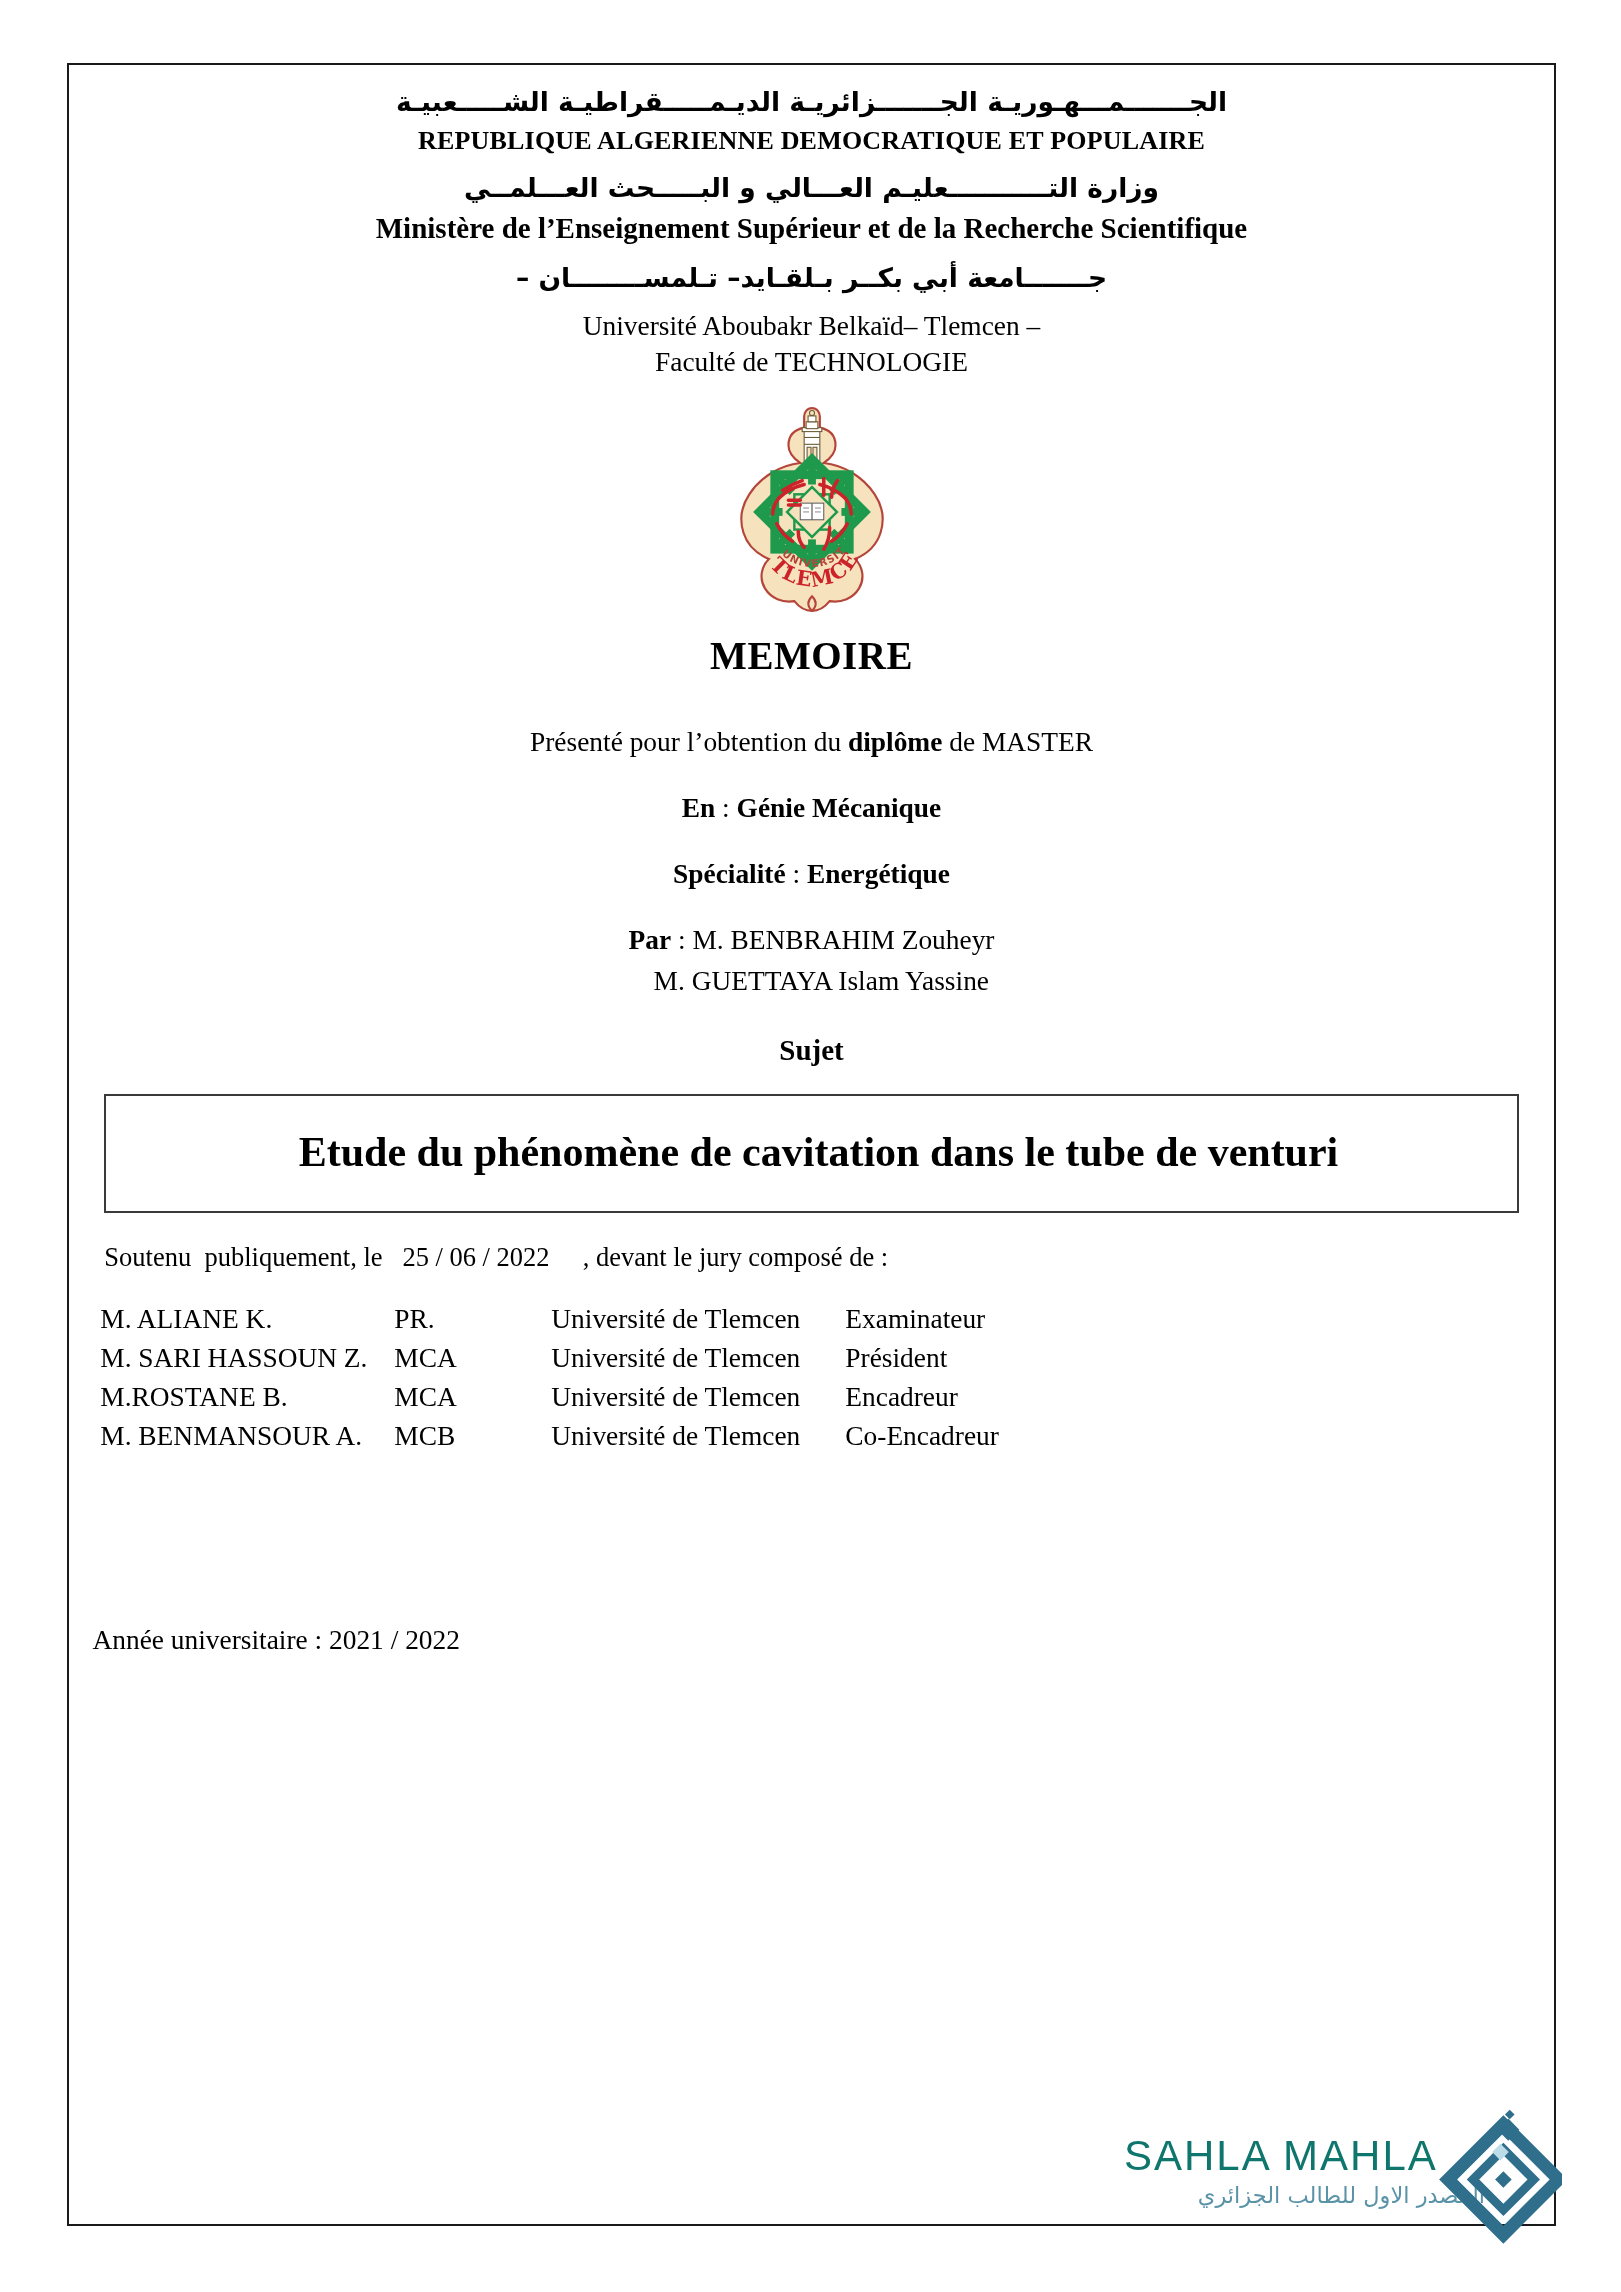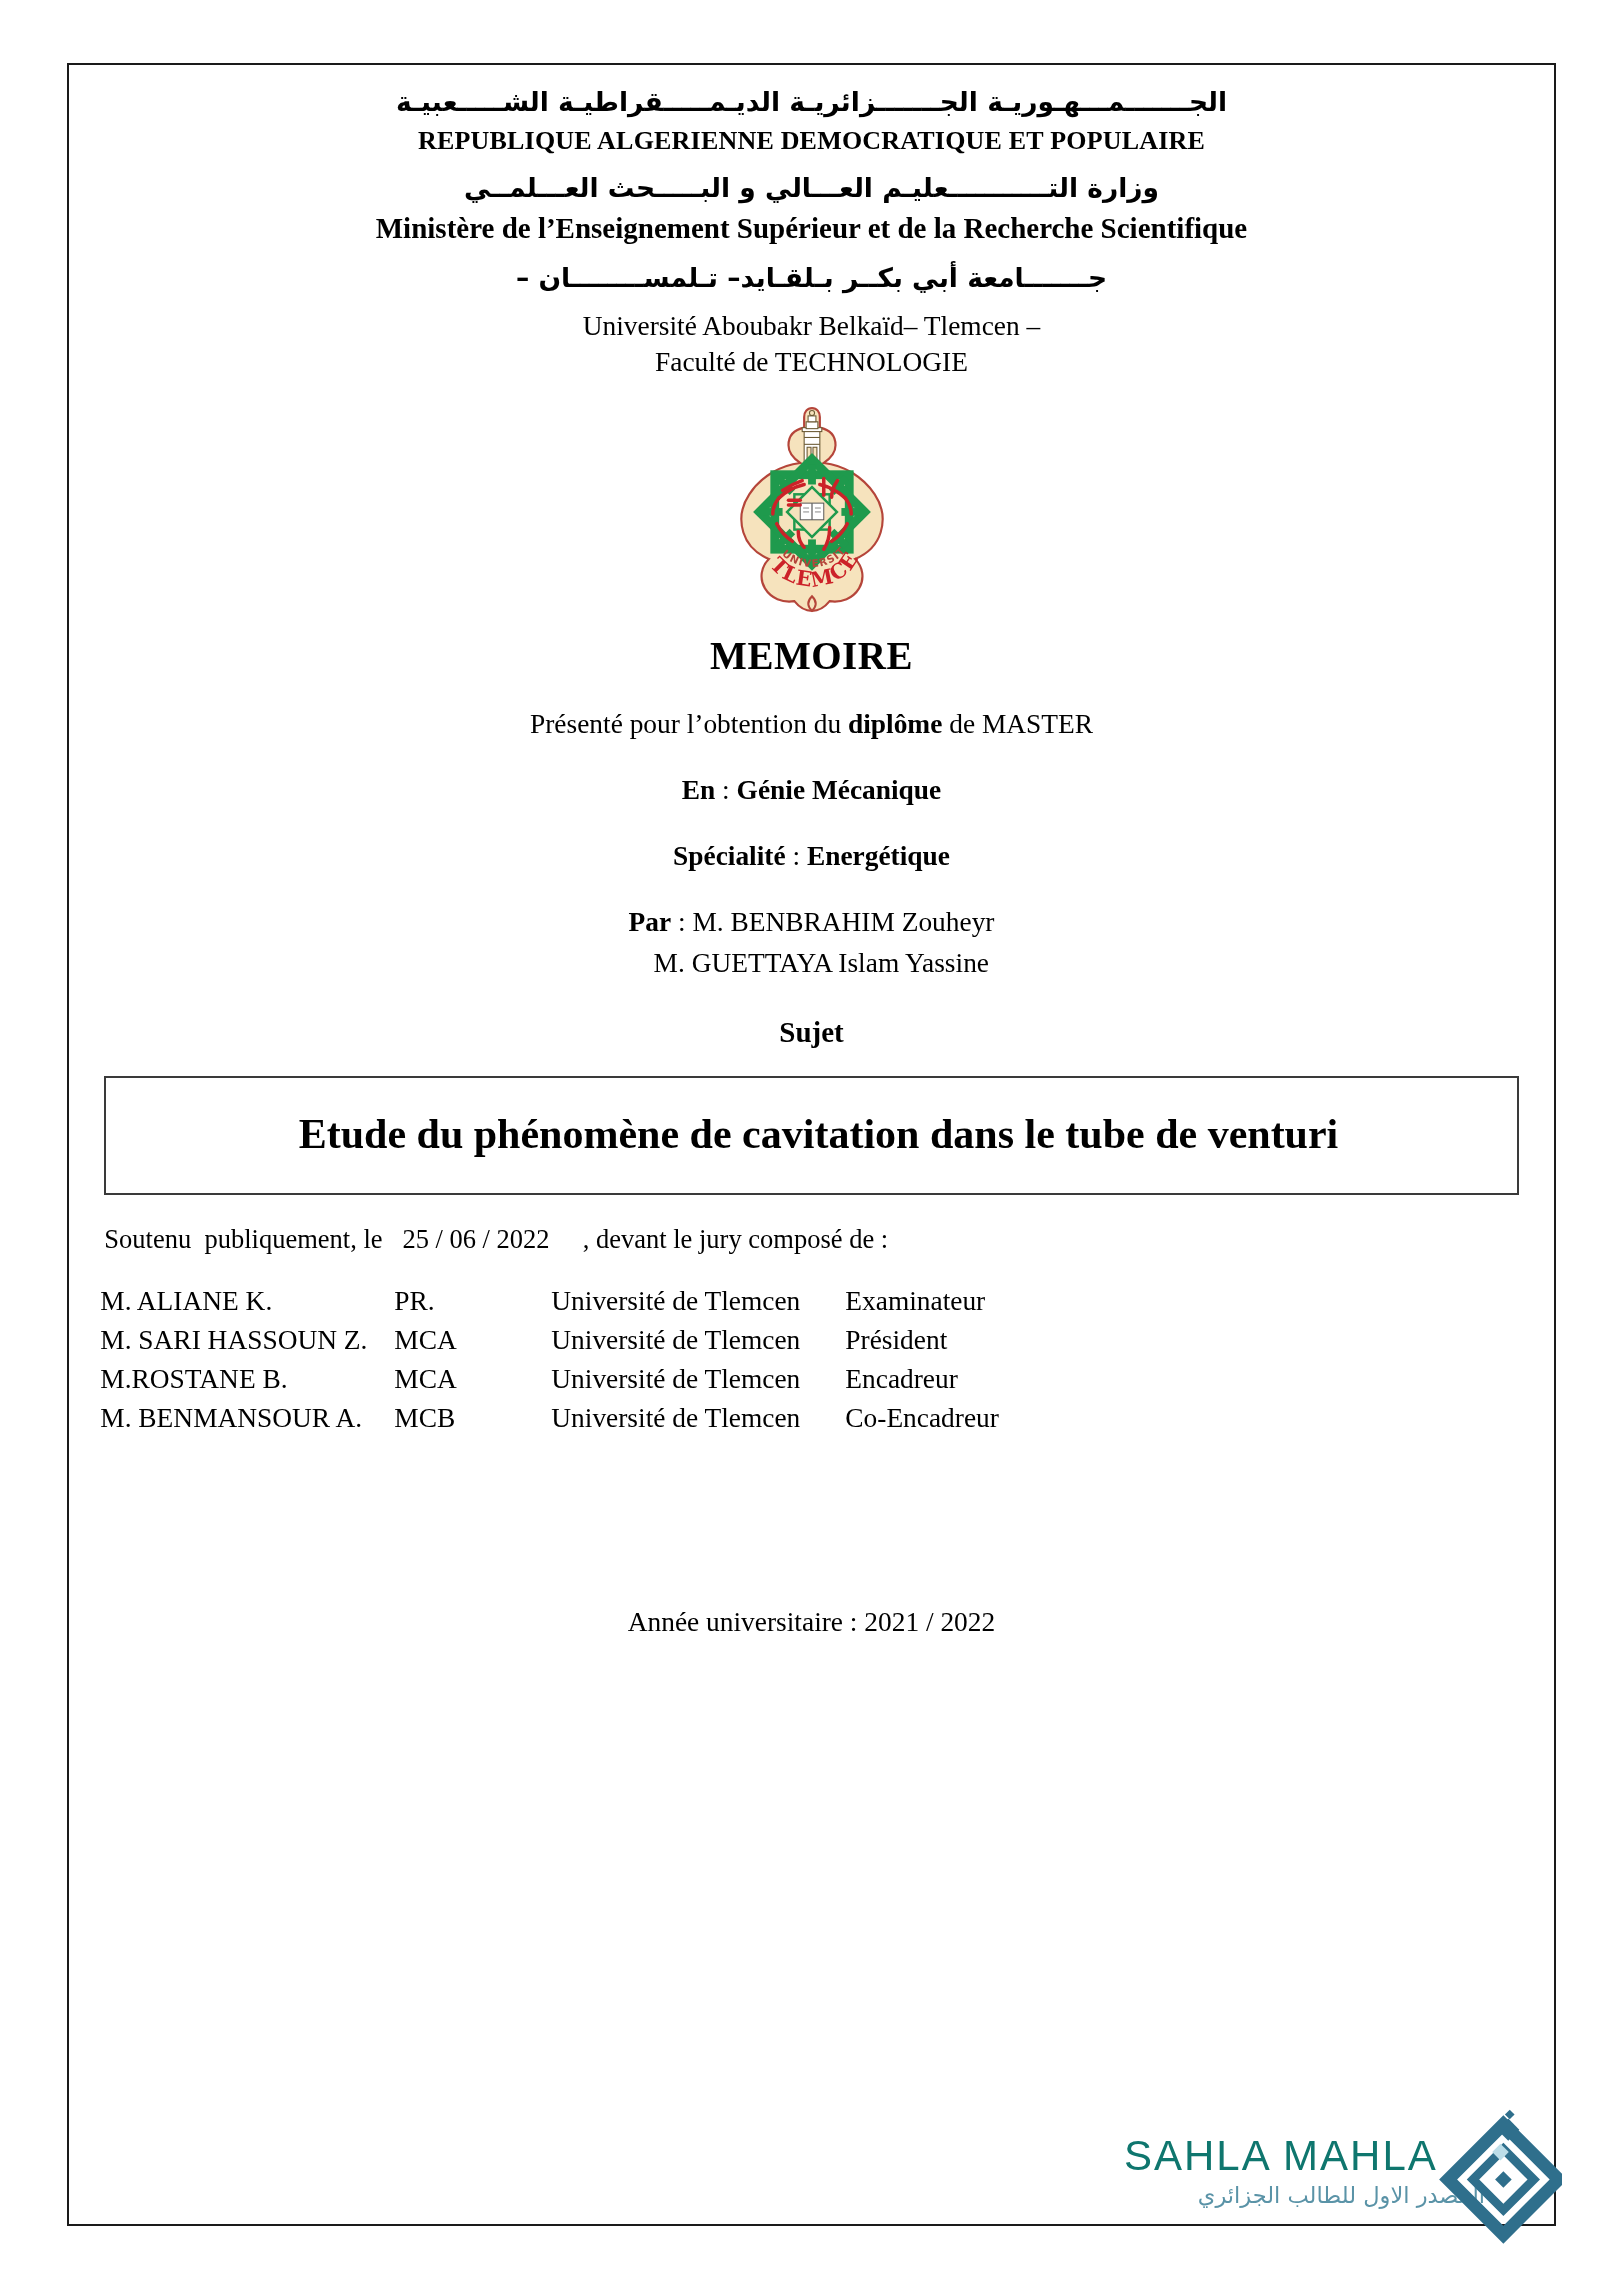--- a/index.html
+++ b/index.html
@@ -79,21 +79,21 @@
   .memoire {
     text-align: center;
     font-weight: 700;
     font-size: 39px;
     margin-top: 17.6px;
     letter-spacing: 0.5px;
   }
   .presente {
     text-align: center;
     font-size: 27.4px;
-    margin-top: 31px;
+    margin-top: 49px;
   }
   .presente b { font-weight: 700; }
   .kv {
     text-align: center;
     font-size: 27.4px;
     margin-top: 35px;
   }
   .kv b { font-weight: 700; }
   .kv-sub {
     text-align: center;
@@ -140,21 +140,20 @@
     line-height: 1.28;
     vertical-align: top;
     white-space: nowrap;
   }
   #jury td.c-name { width: 294px; }
   #jury td.c-grade { width: 157px; }
   #jury td.c-univ  { width: 294px; }
   #jury td.c-role  { width: 255px; }
 
   .annee {
-    text-align: center;
     font-size: 27.4px;
     margin-top: 167px;
     font-family: Liberation Serif, serif;
   }
 
   
   #watermark {
     position: absolute;
     left: 1057px;
     top: 2109px;

